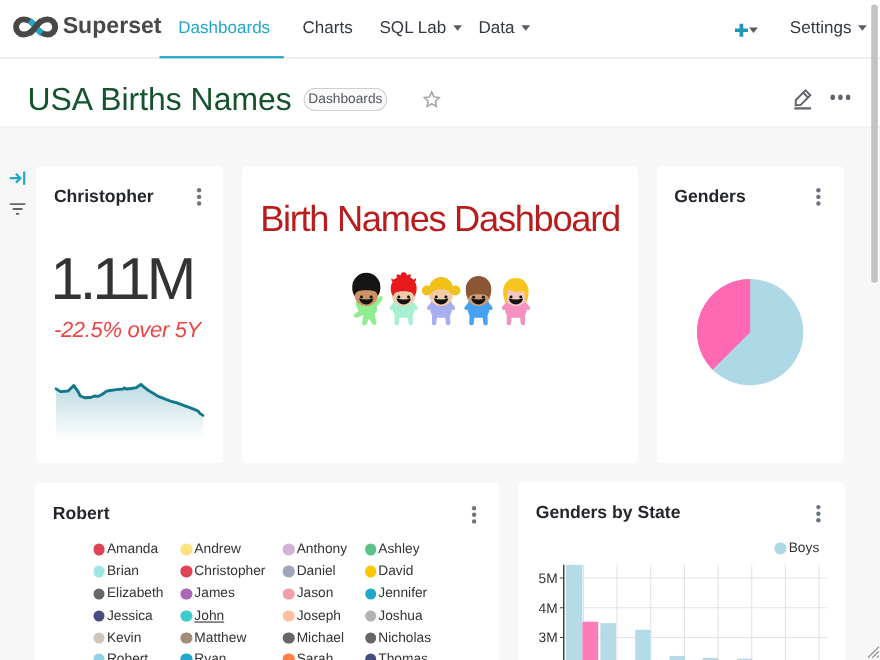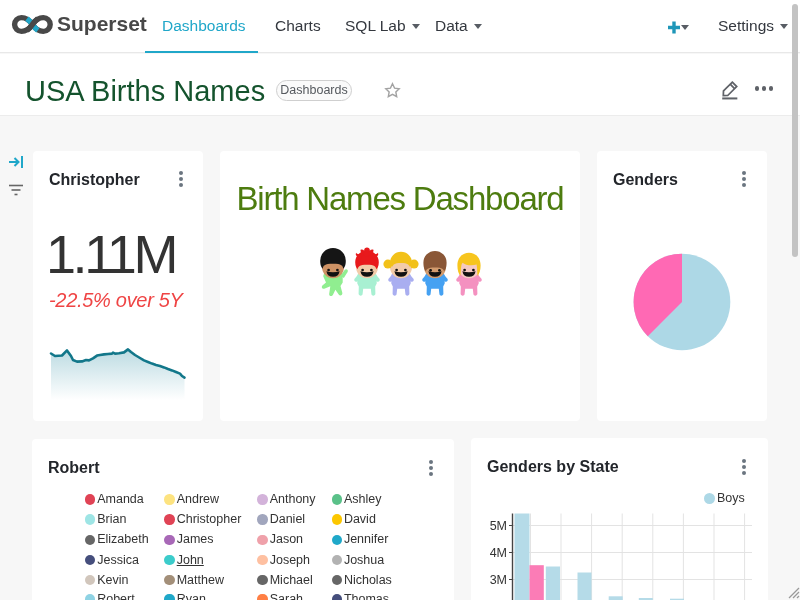--- a/index.html
+++ b/index.html
@@ -98,21 +98,21 @@
   <defs>
       <linearGradient id="ag" x1="0" y1="0" x2="0" y2="1">
         <stop offset="0" stop-color="#bcdbe2"></stop>
         <stop offset="1" stop-color="#ffffff"></stop>
       </linearGradient>
     </defs>
   <path d="M2 8.5 L6 11 L13 10.5 L18 5.4 L22 11 L24 15 L28 16.6 L33 16.4 L37 15 L40 15.4 L44 13.4 L48 10.6 L51 10 L55 9.4 L59 9 L63 8.6 L64 7.6 L66 8.6 L70 8.2 L75 7.4 L79 4.4 L82 7 L86 10 L91 13 L95 15.4 L99 17 L103 18.6 L107 20 L111 21 L115 22.4 L119 24 L123 25.4 L127 27 L131 28.6 L133 31 L135.5 32.6 L135.5 55 L2 55 Z" fill="url(#ag)"></path>
   <path d="M2 8.5 L6 11 L13 10.5 L18 5.4 L22 11 L24 15 L28 16.6 L33 16.4 L37 15 L40 15.4 L44 13.4 L48 10.6 L51 10 L55 9.4 L59 9 L63 8.6 L64 7.6 L66 8.6 L70 8.2 L75 7.4 L79 4.4 L82 7 L86 10 L91 13 L95 15.4 L99 17 L103 18.6 L107 20 L111 21 L115 22.4 L119 24 L123 25.4 L127 27 L131 28.6 L133 31 L135.5 32.6" fill="none" stroke="#12778a" stroke-width="2.6" stroke-linejoin="round" stroke-linecap="round"></path>
 </svg>
 
-<div class="abs" style="left:220px;top:181.5px;width:360px;text-align:center;font-size:33px;font-weight:500;color:#4d7c0f;line-height:1;letter-spacing:-1.2px;">Birth Names Dashboard</div>
+<div class="abs" style="left:220px;top:181.5px;width:360px;text-align:center;font-size:33px;font-weight:500;color:#b91c1c;line-height:1;letter-spacing:-1.2px;">Birth Names Dashboard</div>
 <div class="abs" id="kids" style="left:316px;top:243px;"><svg width="170" height="56" viewBox="0 0 170 56">
       <g transform="translate(0,0)">
         <path d="M7.3 33.5 C7.3 30.5 9.5 28.8 13.5 28.8 L20.5 28.8 C24.5 28.8 26.7 30.5 26.7 33.5 L26.7 39.5 L24.5 43 L26.3 49.8 C26.9 52 24.1 53.5 22.7 51.6 L19.4 46.8 L17 51.7 C16 53.8 12.7 53.2 13.2 50.7 L14.3 43.2 L8.9 45.6 C6.3 46.7 4.7 44 6.7 42.3 L10 39.6 Z" fill="#90ee90"></path>
         <path d="M24.5 32.8 L28.6 27 C30.1 25 32.8 26.9 31.6 29 L27.8 35 Z" fill="#90ee90"></path>
         <g transform="translate(0,4.3)">
           <circle cx="17" cy="20" r="11" fill="#ce9265"></circle>
           <path d="M4.199999999999999 13.5 A12.8 12.8 0 0 1 29.8 13.5 C29.8 18.5 28.3 20.5 27.3 21.5 C26.8 18.5 25.8 16.5 17 16.5 C8.2 16.5 7.199999999999999 18.5 6.699999999999999 21.5 C5.699999999999999 20.5 4.199999999999999 18.5 4.199999999999999 13.5 Z" fill="#151515"></path>
           <circle cx="12.6" cy="22.7" r="1.35" fill="#111"></circle>
           <circle cx="21.4" cy="22.7" r="1.35" fill="#111"></circle>
           <path d="M10.4 23.9 A6.7 6.7 0 0 0 23.6 23.9 Q17 26.1 10.4 23.9 Z" fill="#111"></path>

